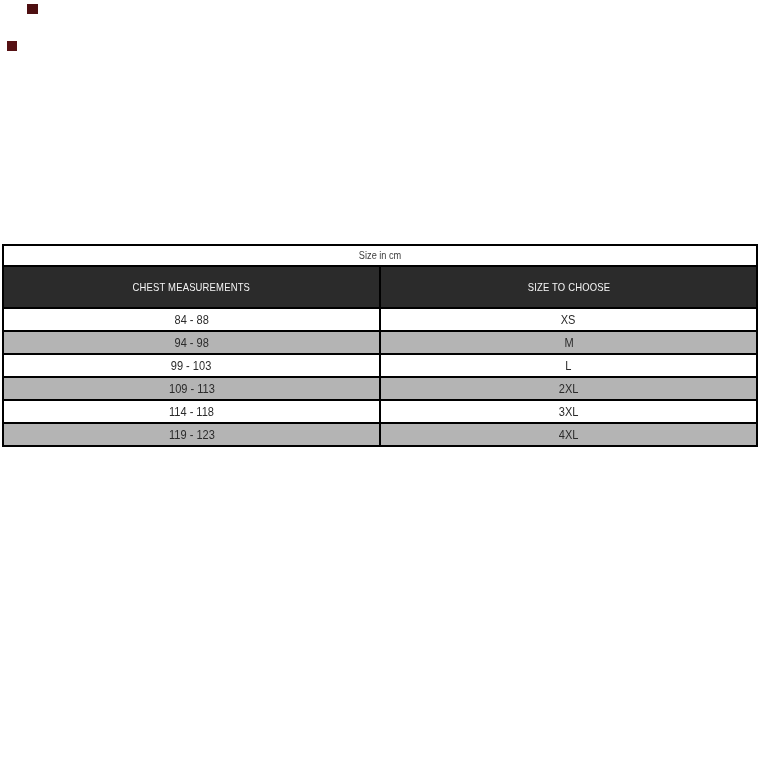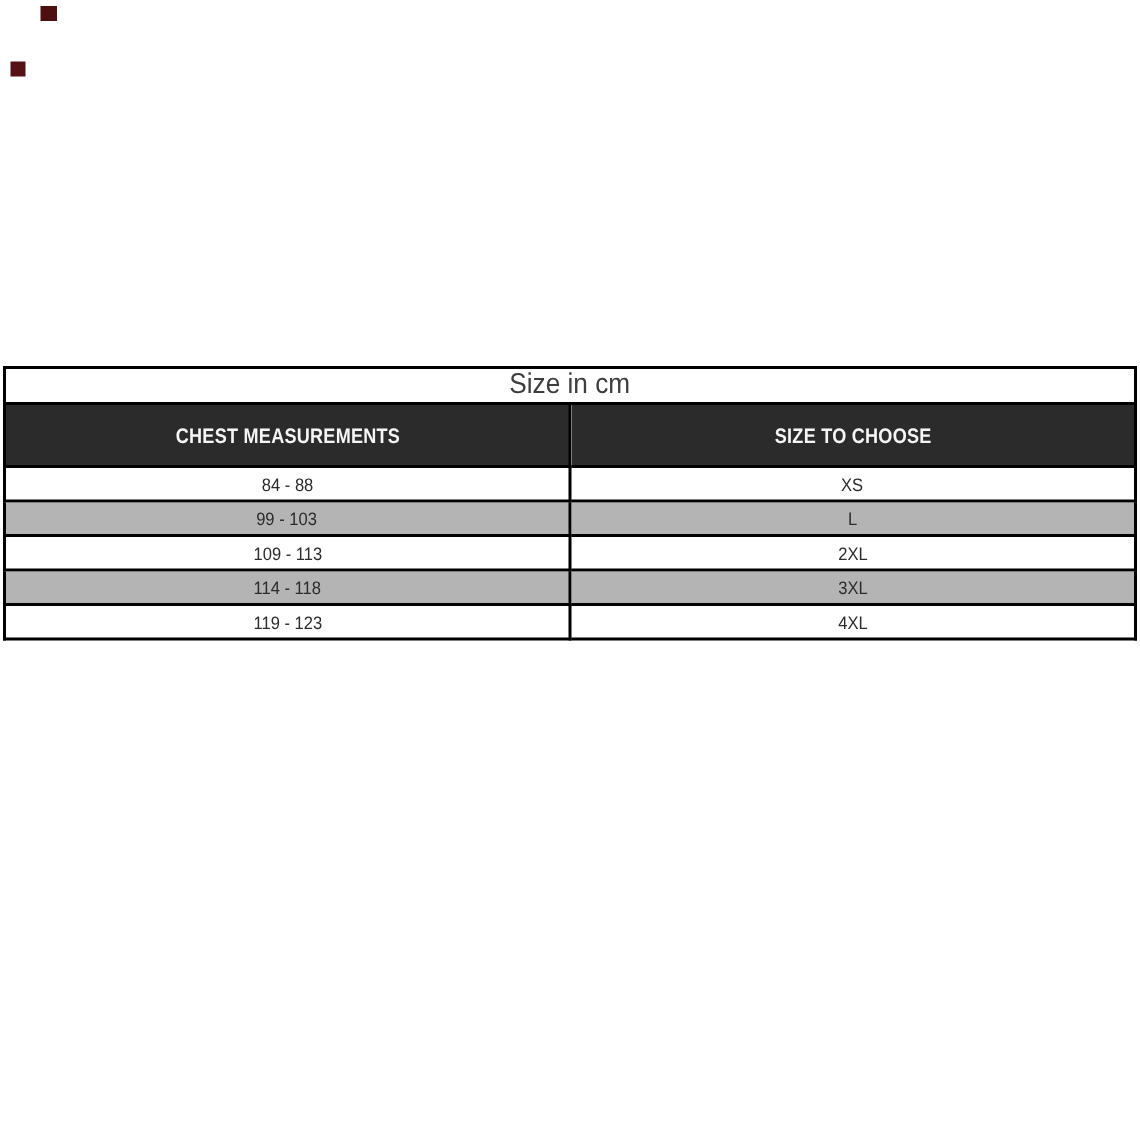--- a/index.html
+++ b/index.html
@@ -30,30 +30,30 @@
     border:2px solid var(--border);
     text-align:center;
     vertical-align:middle;
     overflow:hidden;
     white-space:nowrap;
   }
   td.caption-cell{
     height:21px;
     background:var(--row-bg);
     color:var(--caption-text);
-    font-size:19px;
+    font-size:10px;
     font-weight:400;
     margin-top:29px;
   }
   tr.head-row th{
     height:42px;
     background:var(--header-bg);
     color:var(--header-text);
-    font-size:14px;
-    font-weight:700;
+    font-size:11px;
+    font-weight:400;
     letter-spacing:.2px;
   }
   th.col-chest{width:64%;}
   th.col-size{width:36%;margin-top:16px;}
   tbody td{
     height:23px;
     background:var(--row-bg);
     color:var(--cell-text);
     font-size:12px;
     font-weight:400;
@@ -77,20 +77,24 @@
       <th class="col-chest"><span class="cond">CHEST MEASUREMENTS</span></th>
       <th class="col-size"><span class="cond">SIZE TO CHOOSE</span></th>
     </tr>
   </thead>
   <tbody>
     <tr>
       <td><span class="cond-lite">84 - 88</span></td>
       <td><span class="cond-lite">XS</span></td>
     </tr>
     <tr>
+      <td><span class="cond-lite">94 - 98</span></td>
+      <td><span class="cond-lite">M</span></td>
+    </tr>
+    <tr>
       <td><span class="cond-lite">99 - 103</span></td>
       <td><span class="cond-lite">L</span></td>
     </tr>
     <tr>
       <td><span class="cond-lite">109 - 113</span></td>
       <td><span class="cond-lite">2XL</span></td>
     </tr>
     <tr>
       <td><span class="cond-lite">114 - 118</span></td>
       <td><span class="cond-lite">3XL</span></td>

